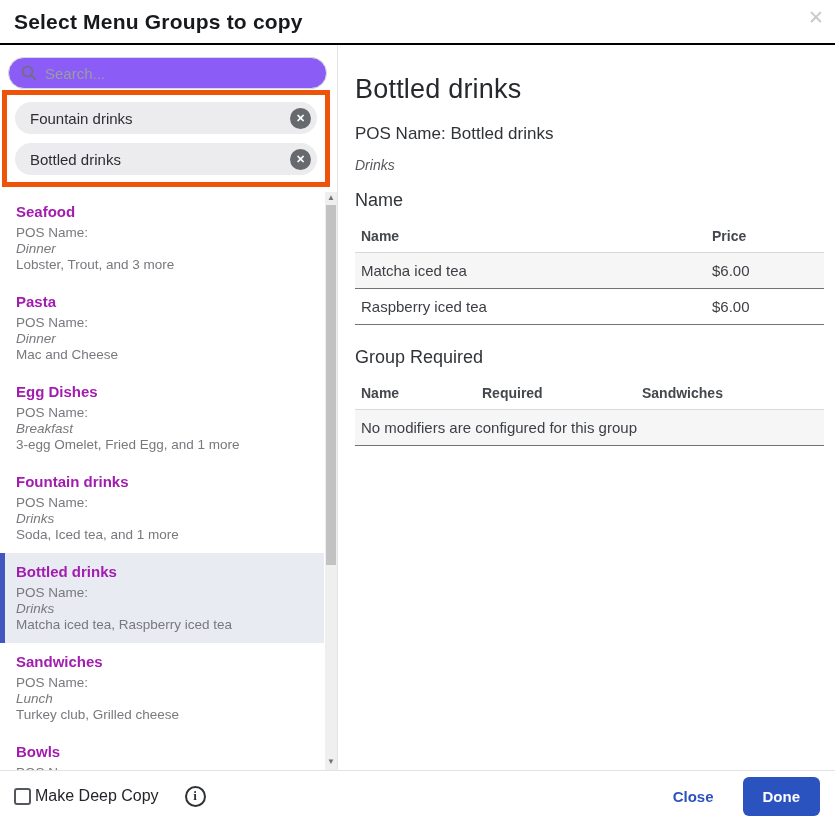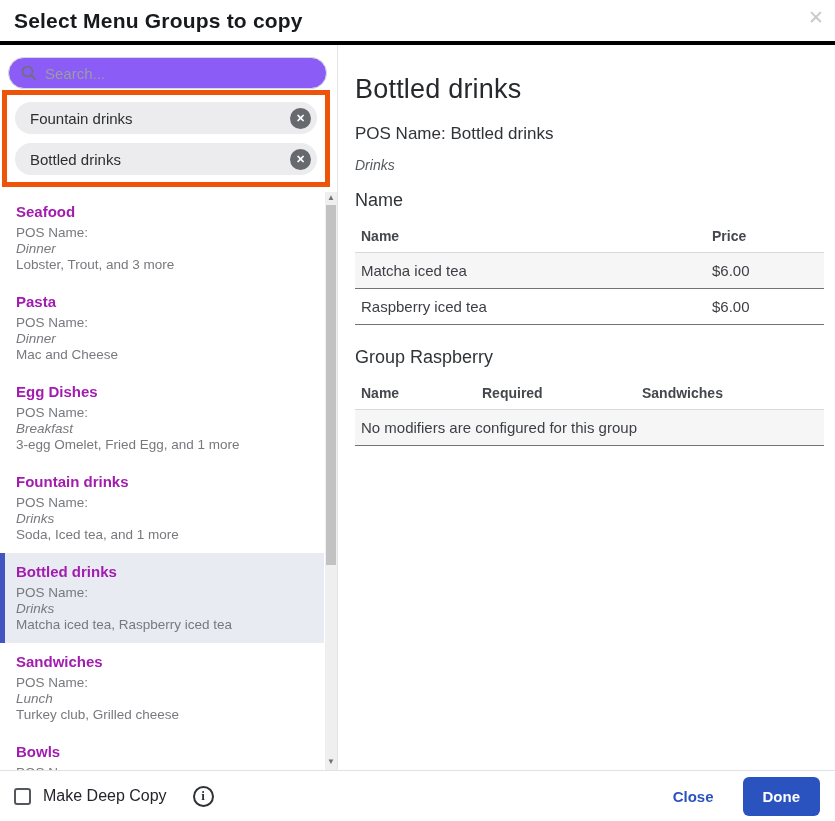--- a/index.html
+++ b/index.html
@@ -9,21 +9,21 @@
     width: 835px; height: 821px;
     color: #232529;
     overflow: hidden;
   }
   .modal { width:835px; height:821px; display:flex; flex-direction:column; background:#fff; }
 
   
   .modal-header {
     position: relative;
     height: 45px; flex: 0 0 45px;
-    border-bottom: 4px solid #000000;
+    border-bottom: 2px solid #000000;
     display:flex; align-items:center;
     padding-left: 14px;
   }
   .modal-title { font-size: 21px; font-weight: bold; color:#17191c; letter-spacing: .2px; }
   .modal-close {
     position:absolute; right: 11px; top: 8px;
     font-size: 19px; color:#c9c9c9; cursor: pointer; line-height: 1;
     font-weight: 400;
   }
 
@@ -127,21 +127,21 @@
   .modal-footer {
     flex: 0 0 51px; border-top: 1px solid #e2e2e2;
     display:flex; align-items:center; justify-content:space-between;
     padding: 0 15px 0 14px;
   }
   .footer-left { display:flex; align-items:center; }
   .checkbox {
     width: 17px; height: 17px; border: 2px solid #54575c; border-radius: 3px;
     background:#fff; cursor:pointer; flex:0 0 auto;
   }
-  .deep-copy-label { font-size: 16px; color:#232529; margin-left: 12px; }
+  .deep-copy-label { font-size: 16px; color:#232529; margin-left: 4px; }
   .info-icon {
     width: 21px; height: 21px; border: 2px solid #2e3136; border-radius: 50%;
     display:flex; align-items:center; justify-content:center;
     font-size: 13px; font-weight: bold; color:#2e3136; margin-left: 26px;
     font-family: "Liberation Serif", serif; cursor:pointer;
   }
   .footer-right { display:flex; align-items:center; }
   .close-link { font-size: 15px; font-weight: bold; color:#2b53c0; cursor:pointer; }
   .done-button {
     margin-left: 29px; background:#2b53c0; color:#fff;
@@ -258,21 +258,21 @@
               <td>Matcha iced tea</td>
               <td>$6.00</td>
             </tr>
             <tr>
               <td>Raspberry iced tea</td>
               <td>$6.00</td>
             </tr>
           </tbody>
       </table>
 
-      <div class="section-heading modifiers">Group Raspberry</div>
+      <div class="section-heading modifiers">Group Required</div>
       <table class="mods-table">
         <colgroup>
             <col class="m-name">
             <col class="m-req">
             <col class="m-multi">
           </colgroup>
         <thead>
             <tr id="mods-head">
               <th>Name</th>
               <th>Required</th>

